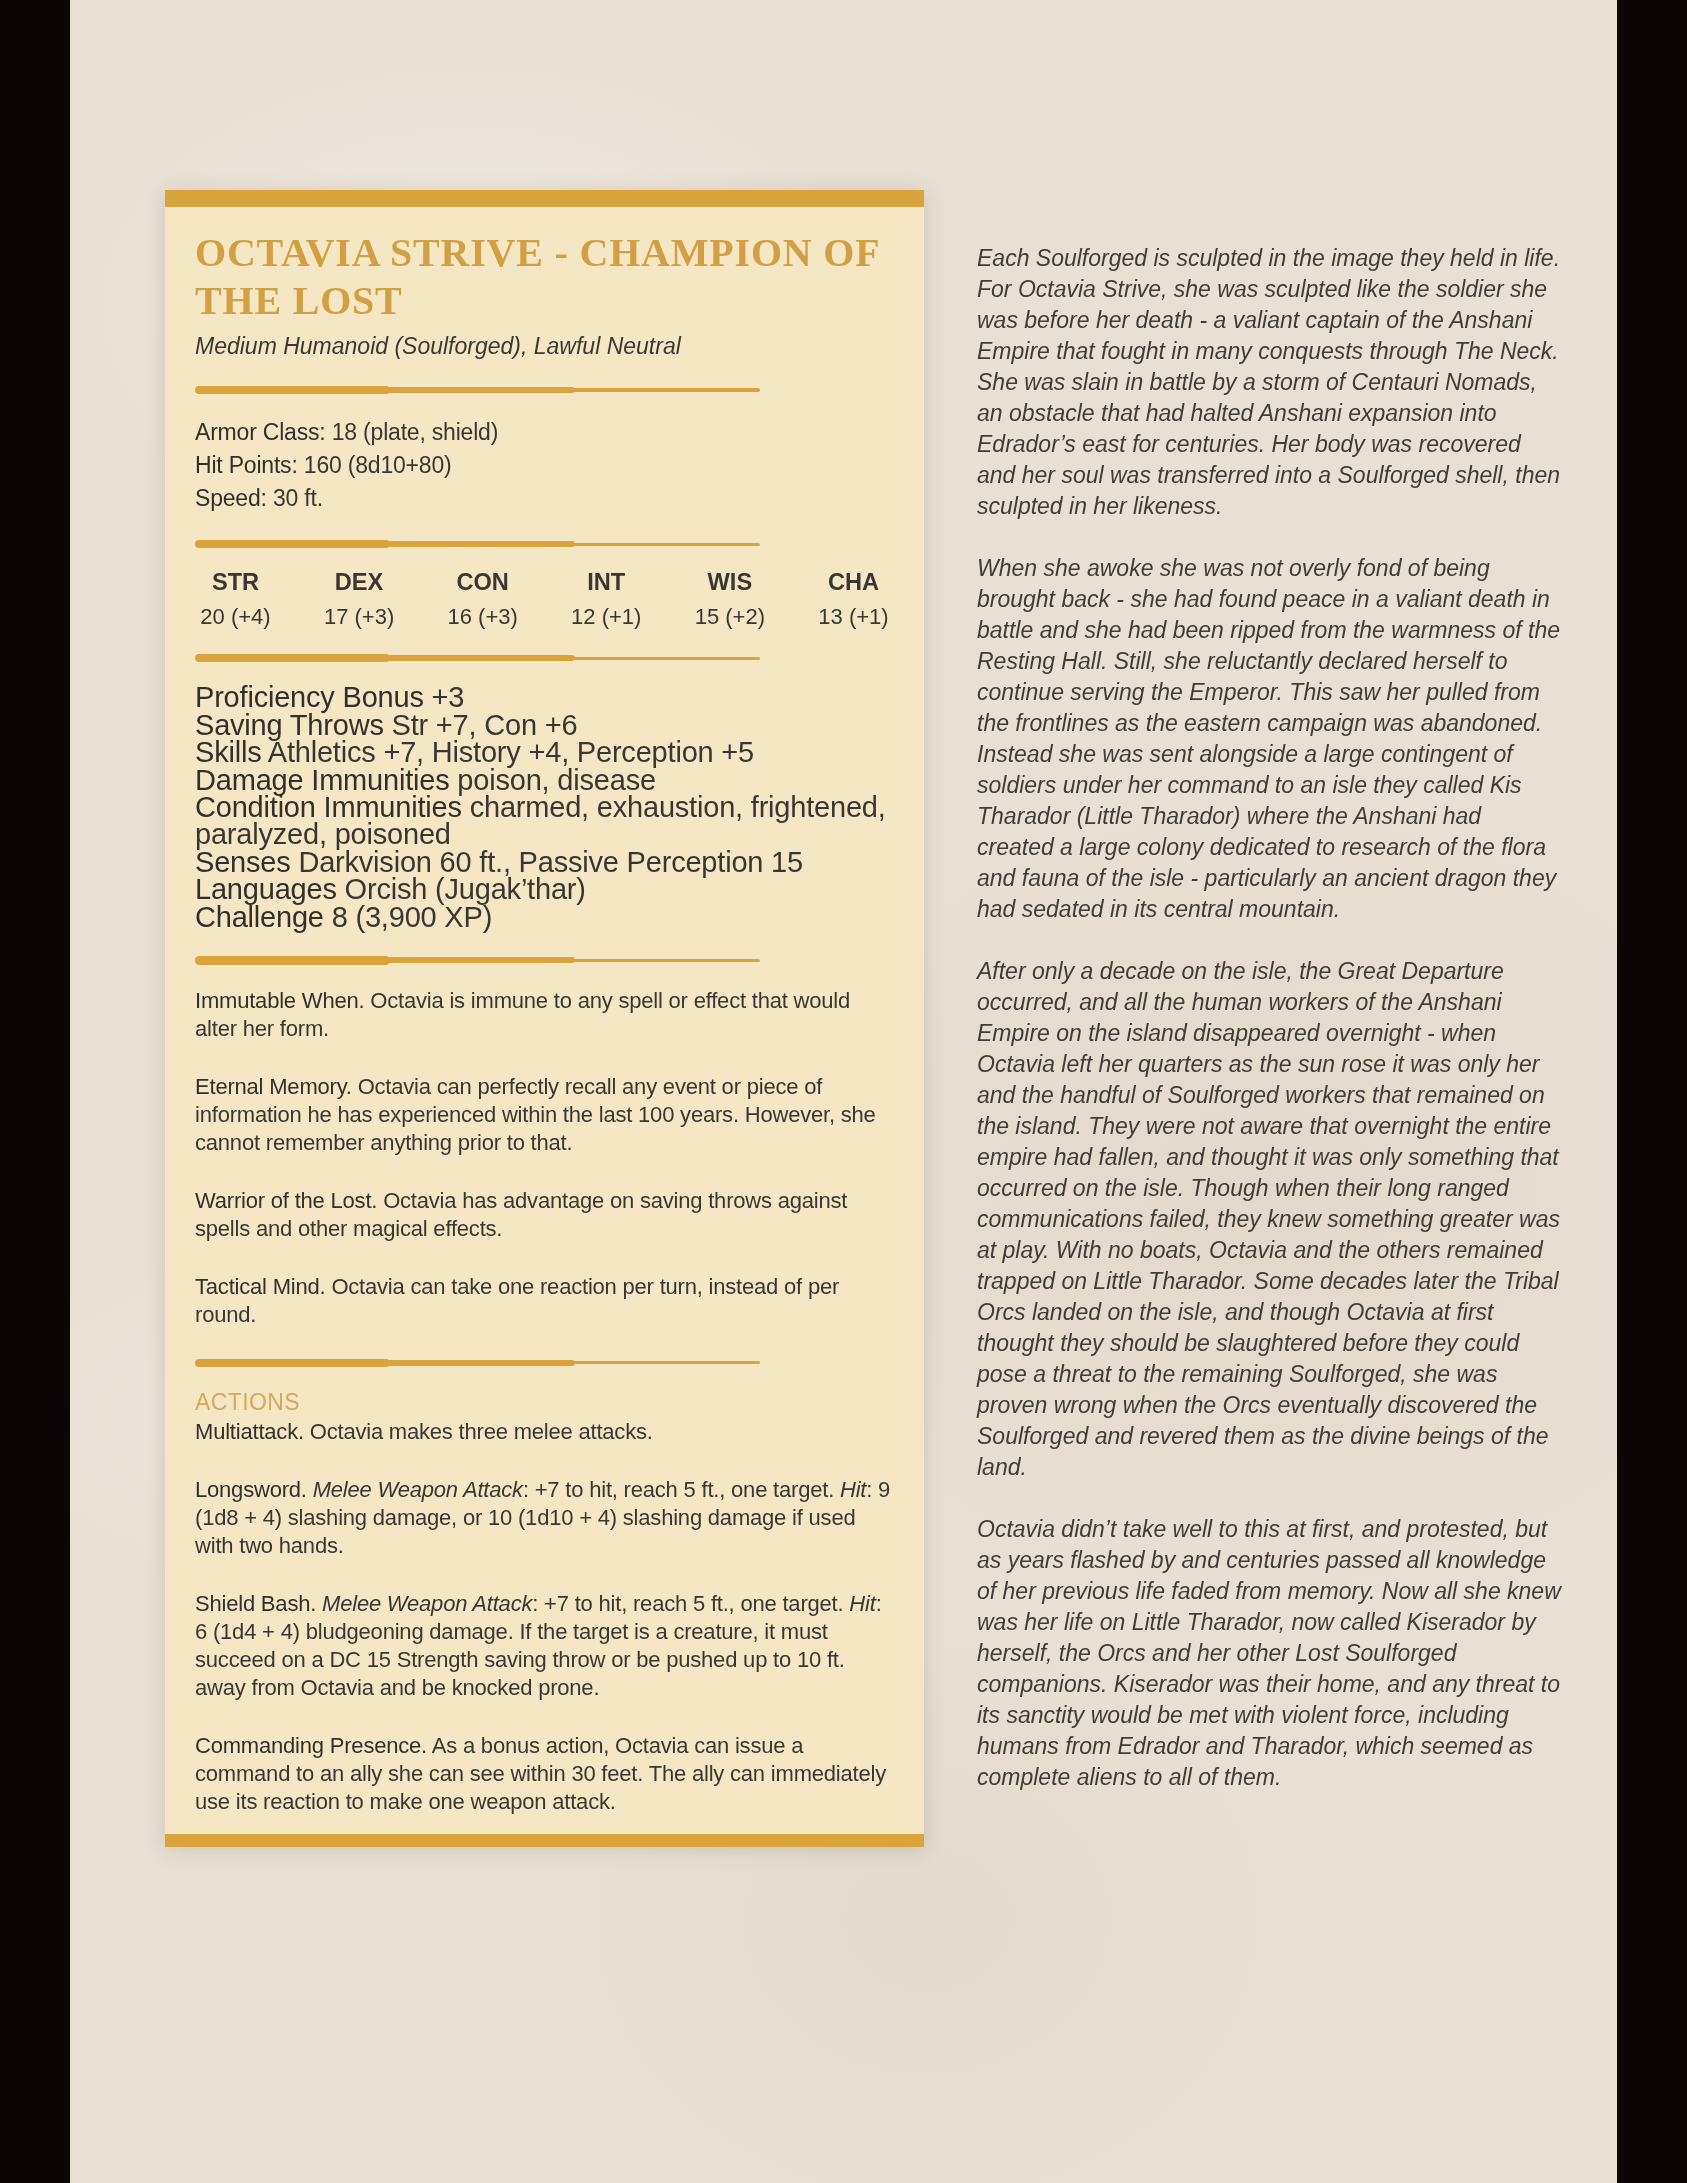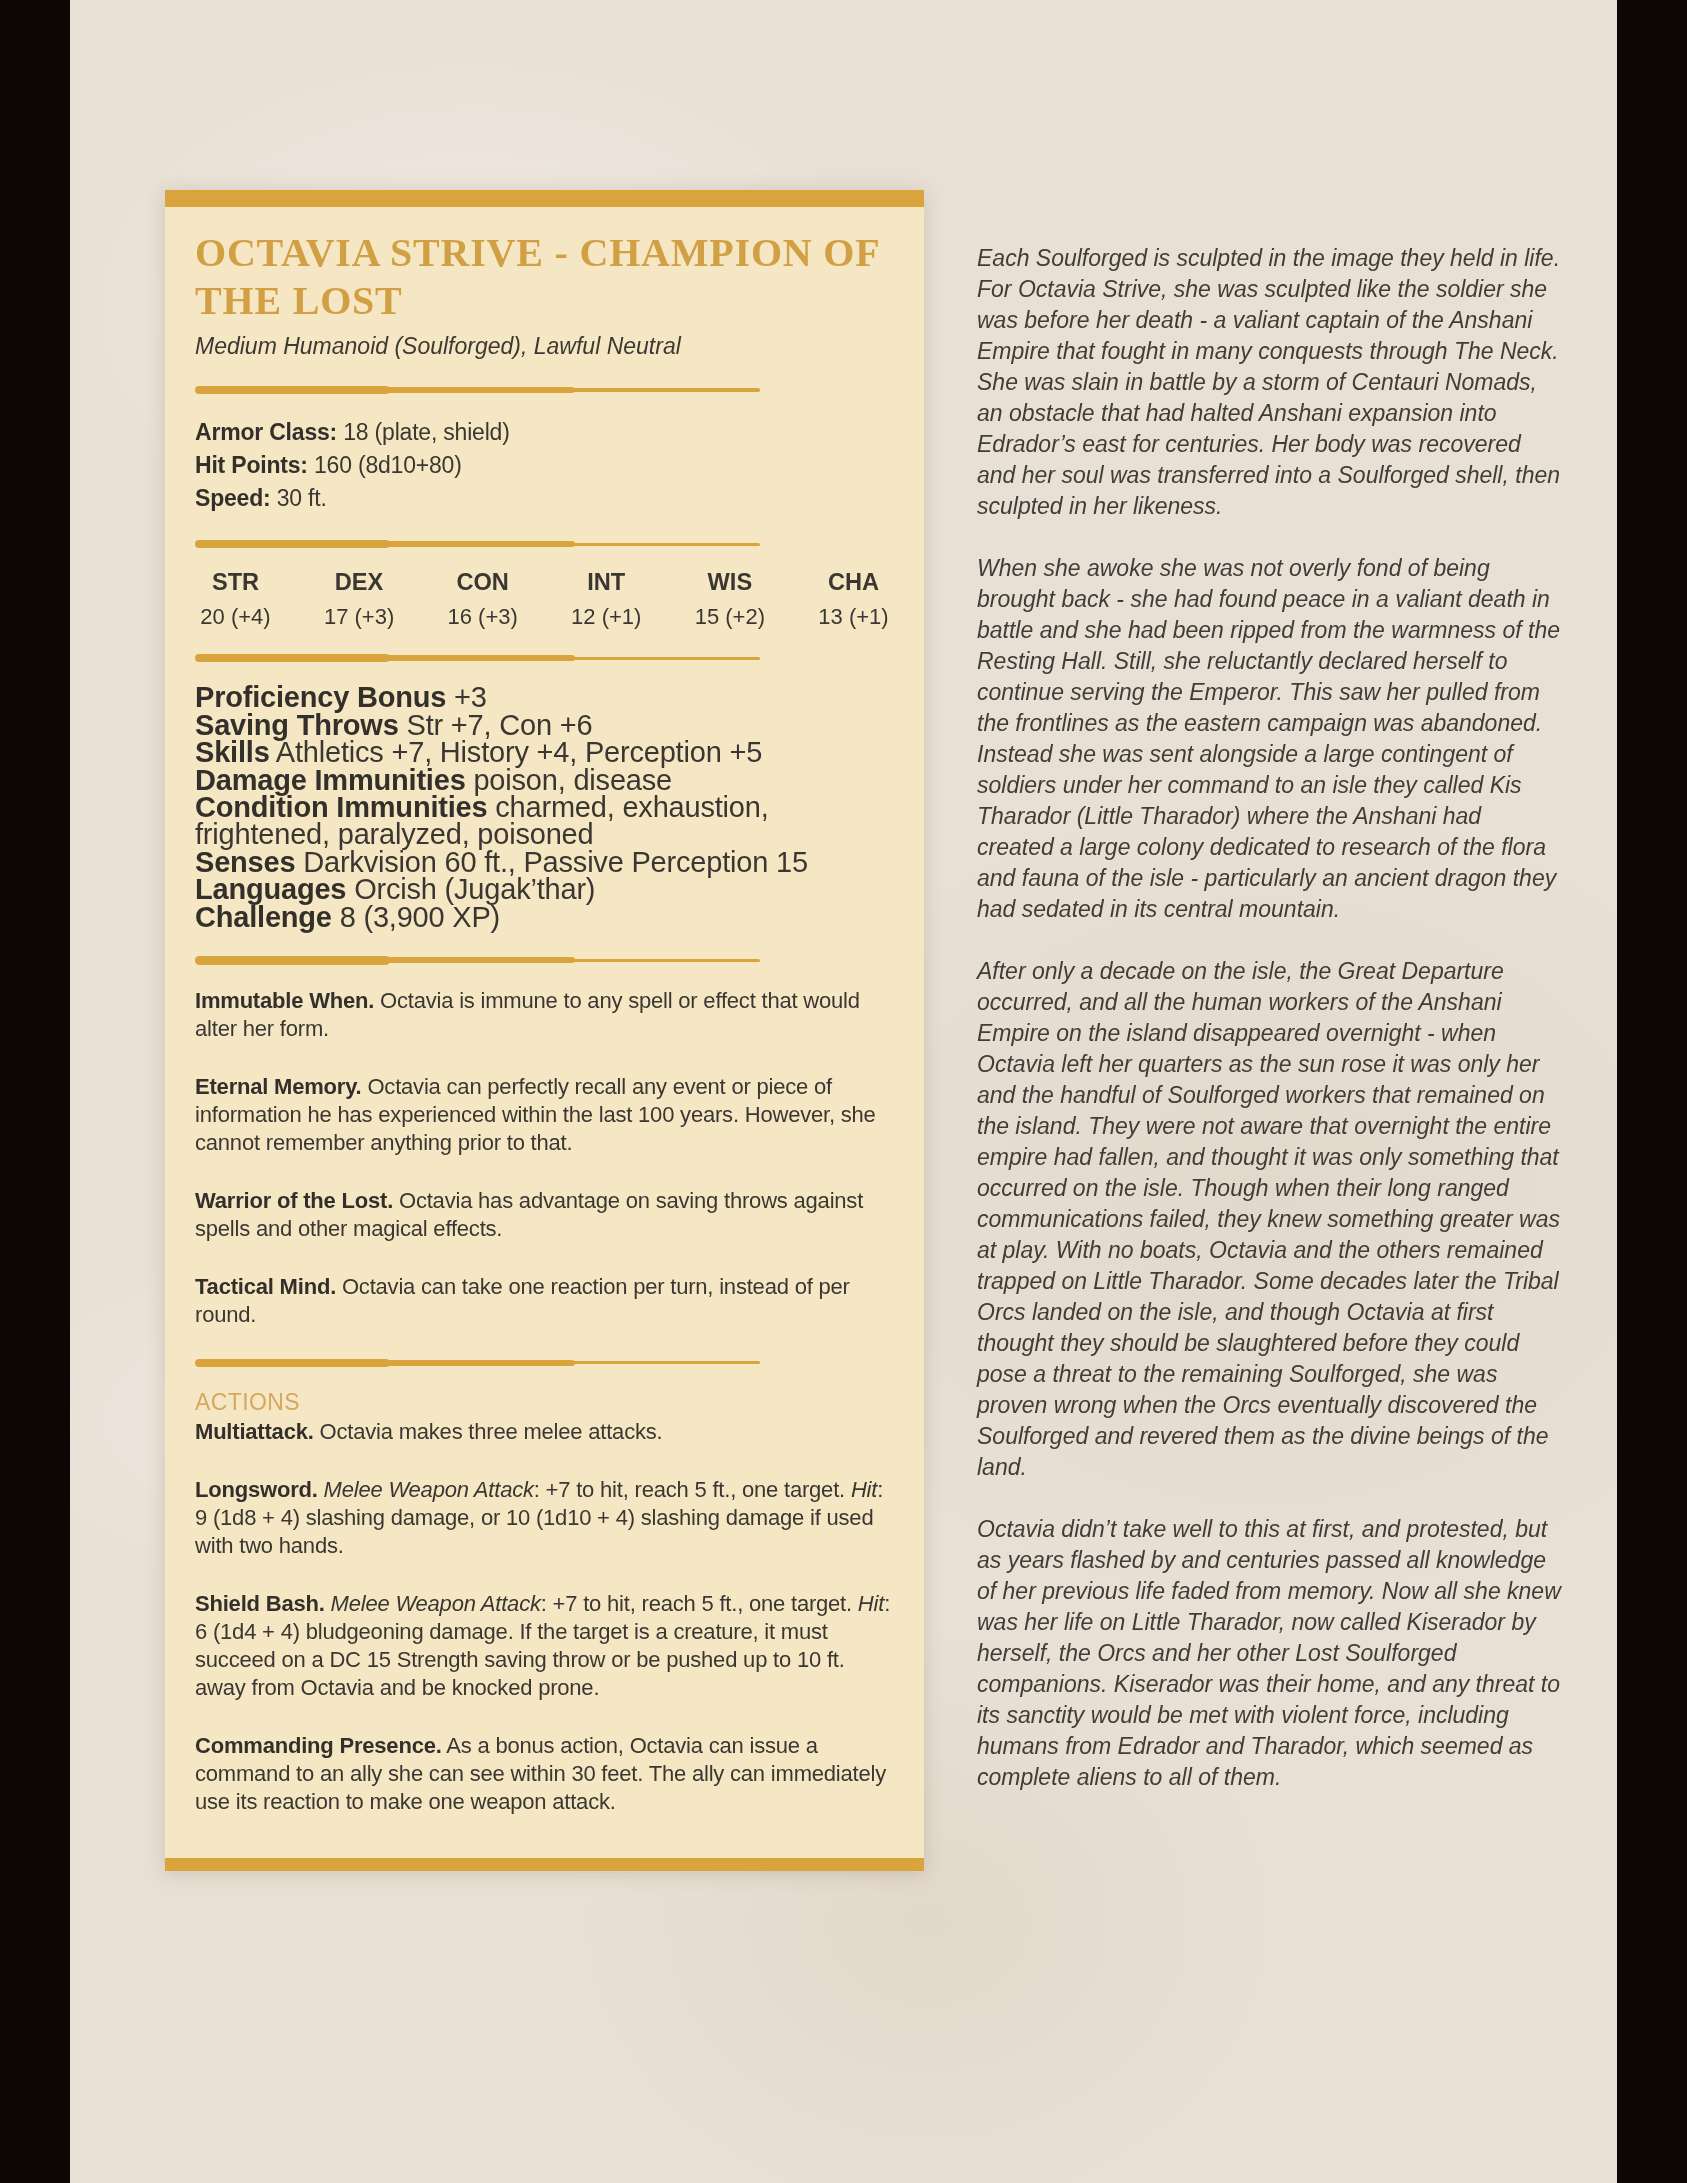--- a/index.html
+++ b/index.html
@@ -37,21 +37,21 @@
     position: absolute;
     left: 165px; top: 190px;
     width: 759px;
     background: var(--card-bg);
     box-shadow: 0 1.7px 18.6px rgba(110, 90, 60, 0.22);
     color: var(--ink);
   }
   .card-bar { width: 100%; background: var(--accent); }
   .card-bar.top { height: 17px; }
   .card-bar.bottom { height: 13.5px; }
-  .card-inner { padding: 22px 30px 42px 30px; }
+  .card-inner { padding: 22px 30px 18px 30px; }
 
   .sb-title {
     font-family: "Liberation Serif", serif;
     font-weight: 700;
     font-size: 40px;
     line-height: 48px;
     letter-spacing: 0.8px;
     color: var(--title-color);
   }
   .sb-subtitle {
@@ -96,21 +96,21 @@
   .trait-para:last-child, .action-para:last-child { margin-bottom: 0; }
 
   .actions-header {
     font-size: 23px;
     line-height: 27px;
     letter-spacing: 0.4px;
     color: var(--actions-color);
     margin-bottom: 1.7px;
   }
 
-  .seg-bold   { font-weight: 700; color: #33302b; }
+  .seg-bold   { font-weight: 400; color: #33302b; }
   .seg-italic { font-style: italic; }
   .seg-normal { }
 
   
   .lore {
     position: absolute;
     left: 977px; top: 243px;
     width: 587px;
     font-style: italic;
     font-size: 23px;

